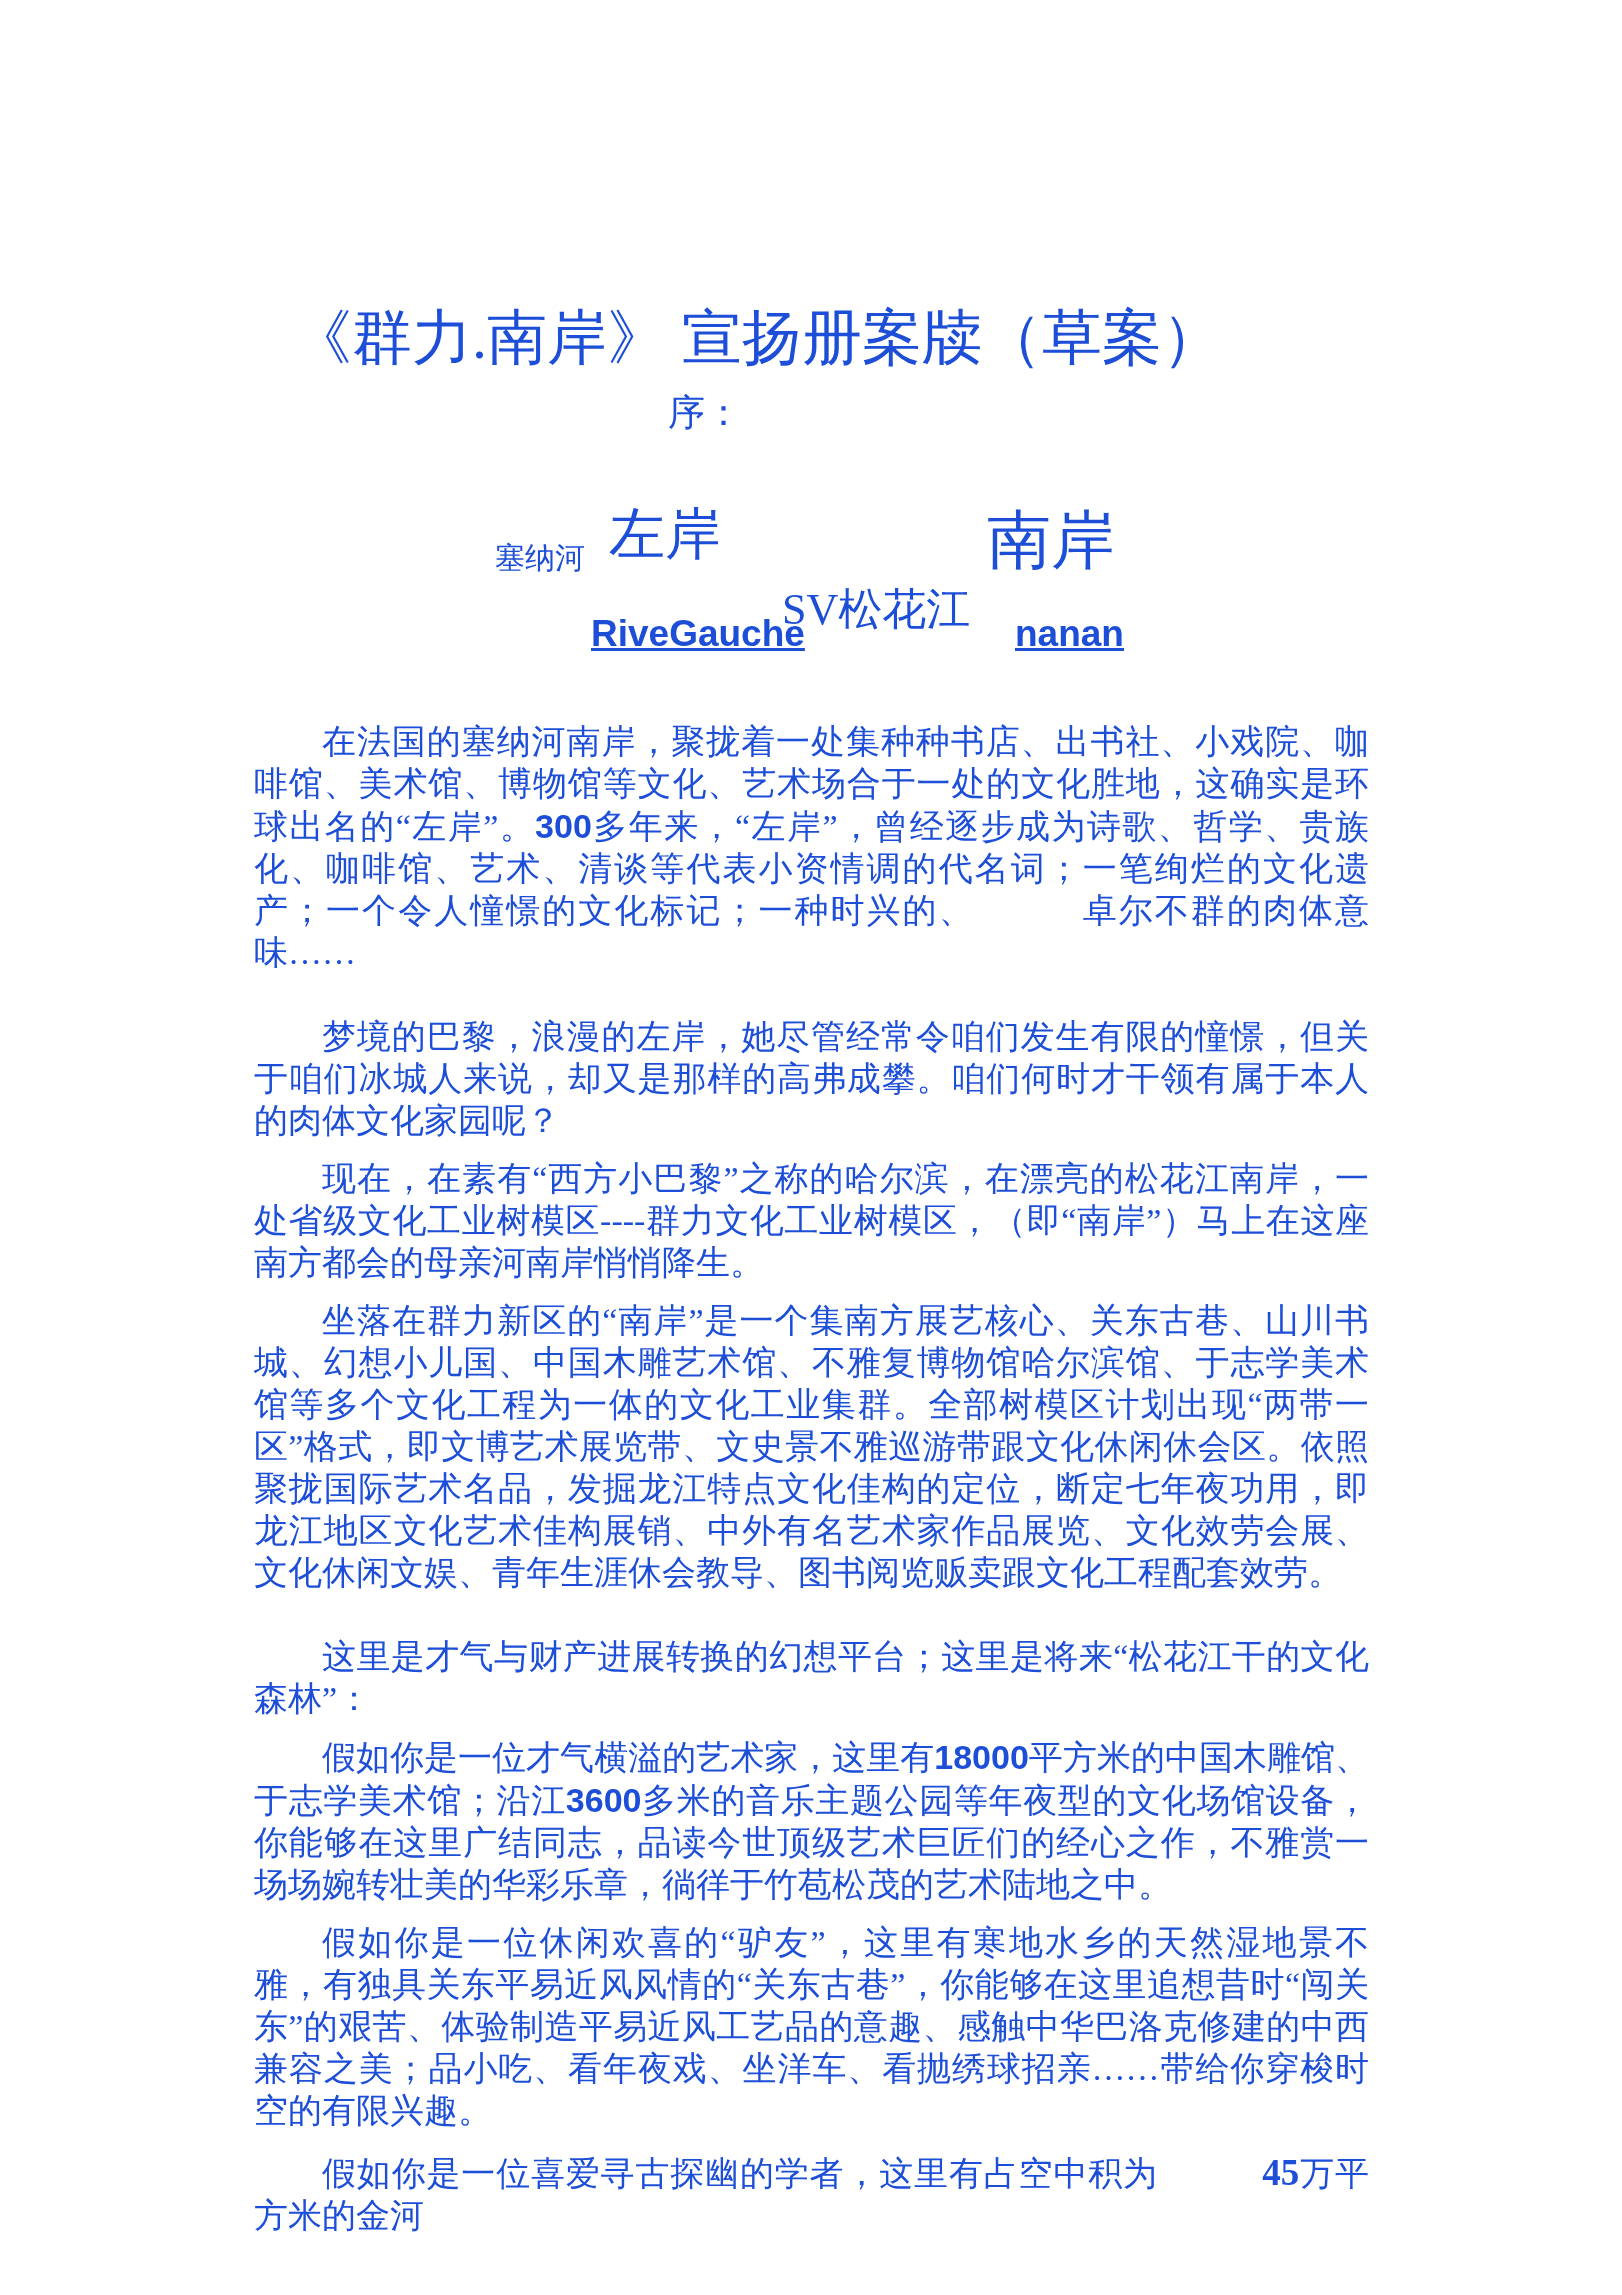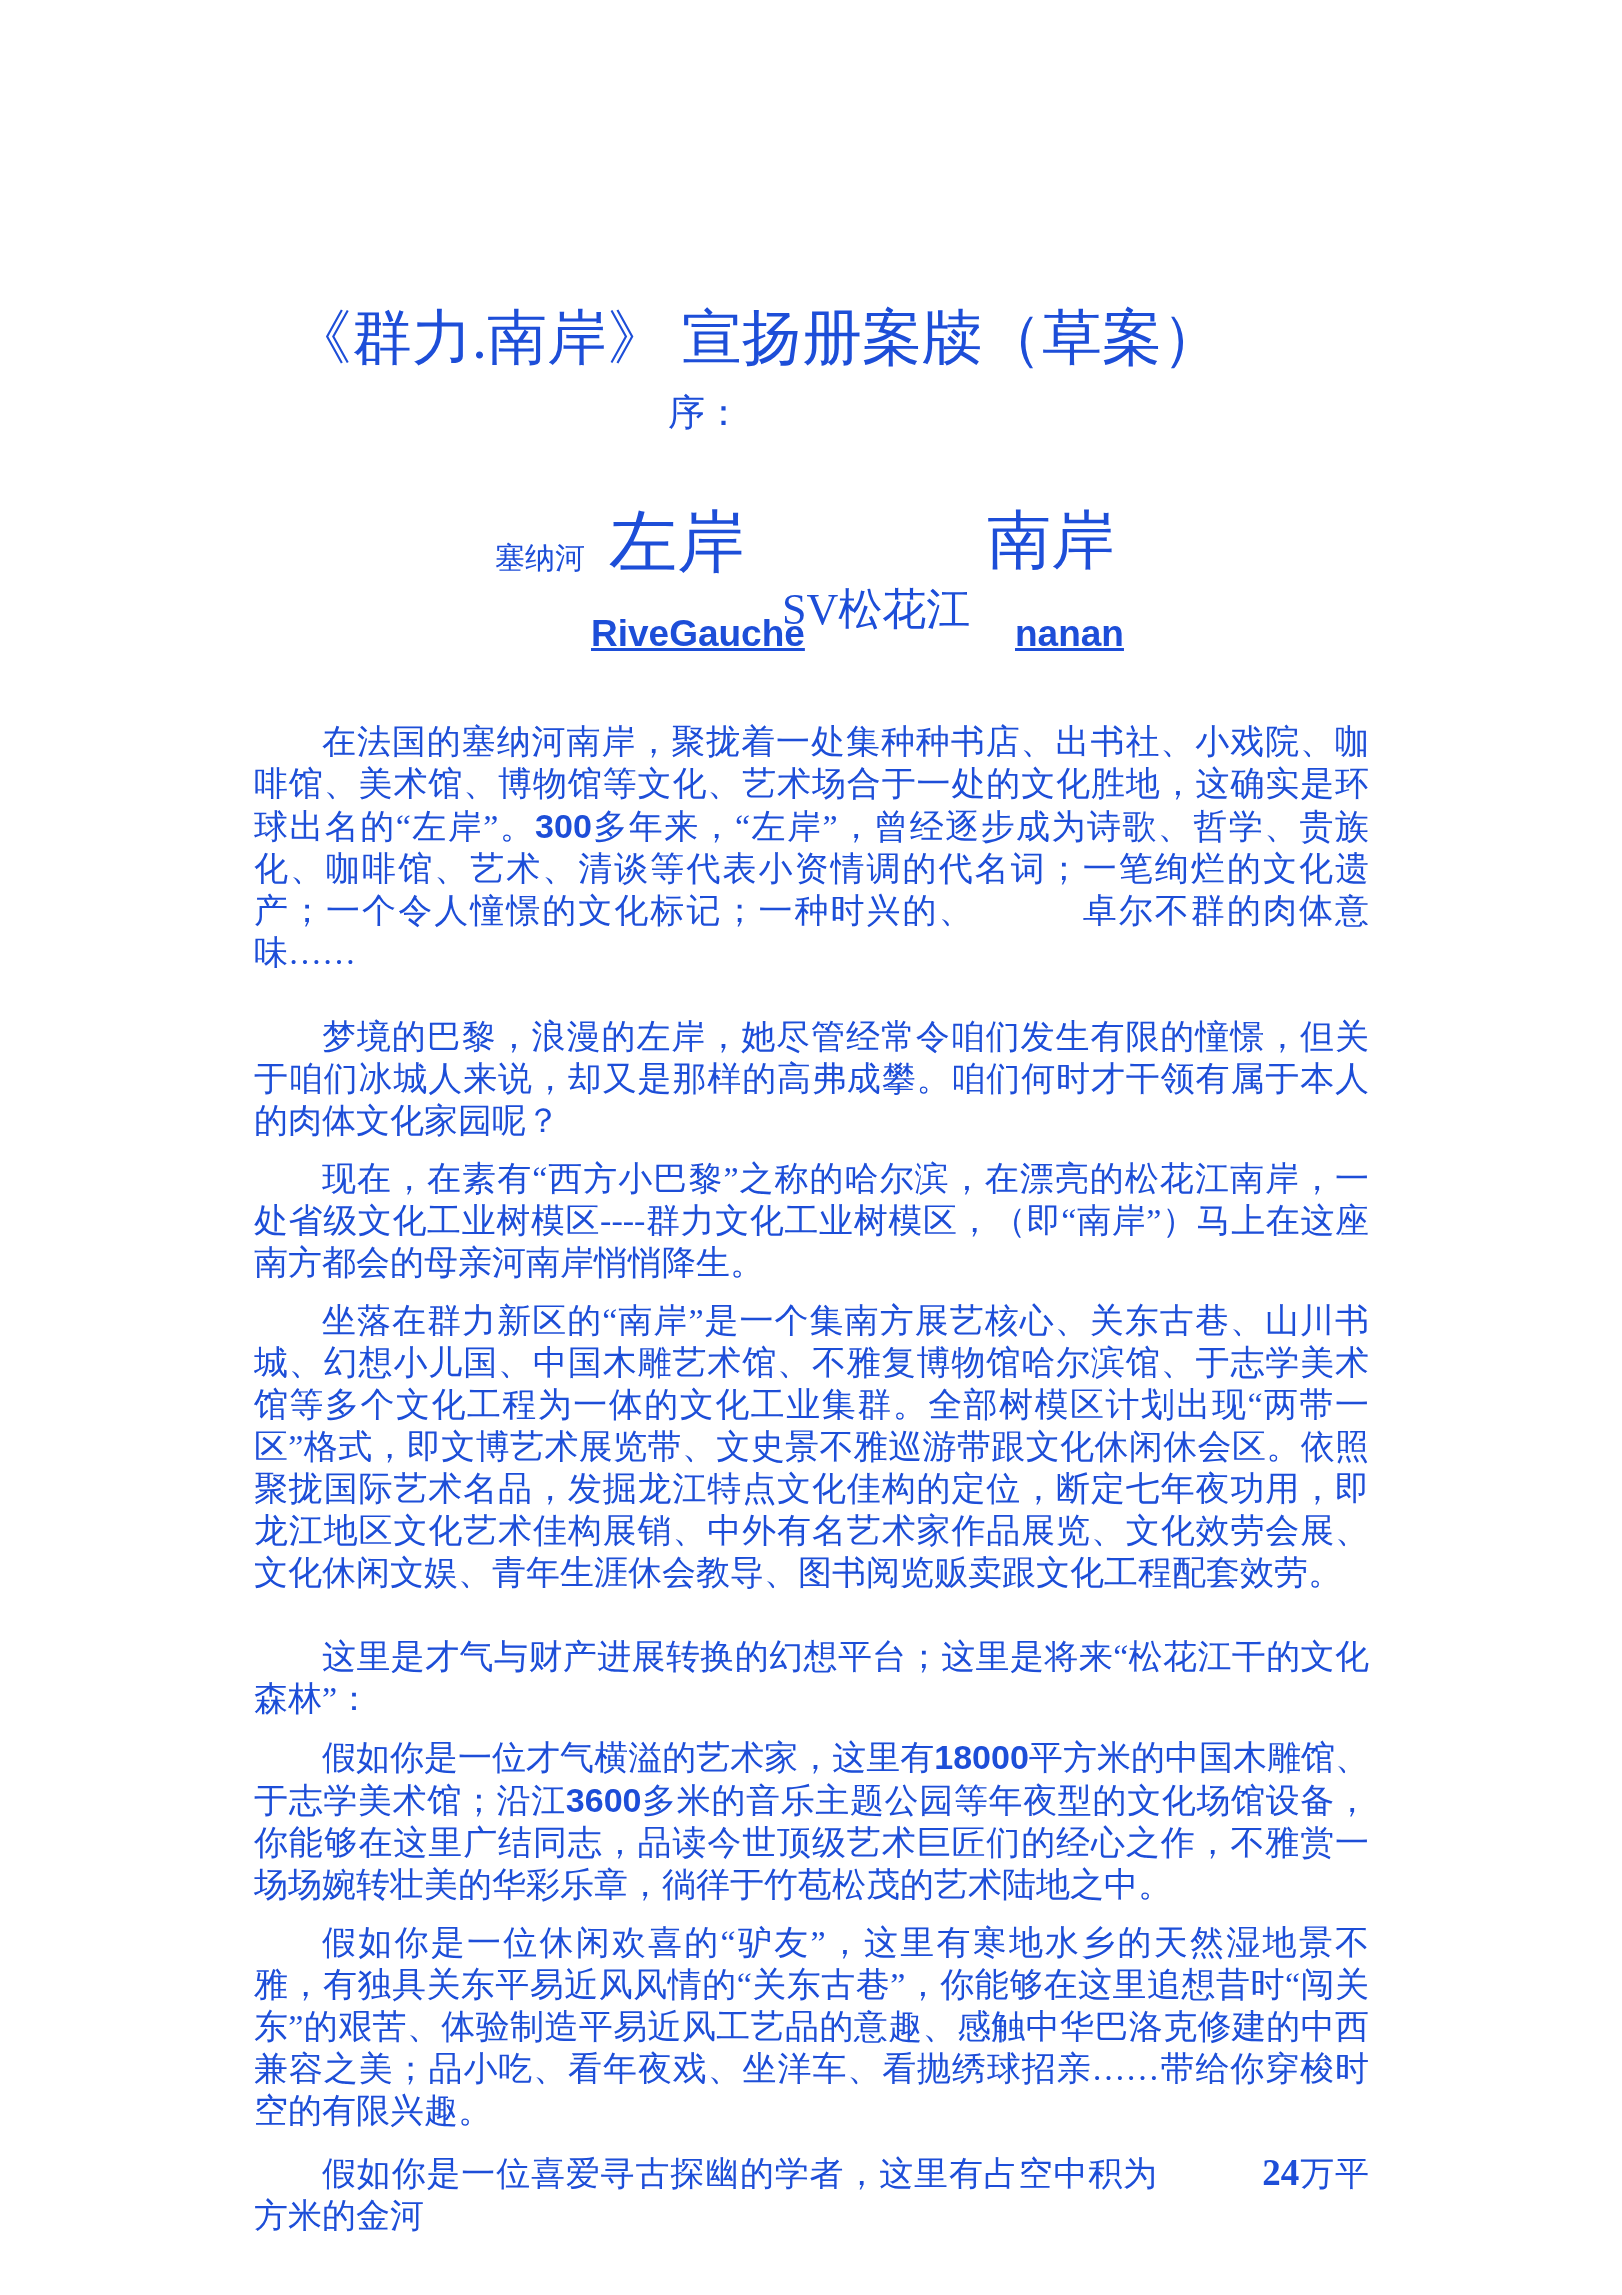--- a/index.html
+++ b/index.html
@@ -42,21 +42,21 @@
   .banner {
     position: absolute;
     left: 0;
     top: 0;
     width: 100%;
     height: 100%;
     margin-top: 25px;
   }
   .banner span { position: absolute; white-space: nowrap; }
   .b-seine    { left: 495px;  top: 513px; font-size: 30px; }
-  .b-left     { left: 609px;  top: 472px; font-size: 68px; }
+  .b-left     { left: 609px;  top: 472px; font-size: 56px; }
   .b-south    { left: 987px; top: 472px; font-size: 64px; }
   .b-vs       { left: 782px;  top: 555px; font-size: 44px; }
   .b-cap-left, .b-cap-right {
     top: 588px;
     font-size: 37px;
     font-weight: 700;
     font-family: "Liberation Sans", "DejaVu Sans", sans-serif;
     text-decoration: underline;
   }
   .b-cap-left  { left: 591px; }
@@ -105,17 +105,17 @@
   </div>
 
   <main class="body-text">
       <p class="para"><span>在法国的塞纳河南岸，聚拢着一处集种种书店、出书社、小戏院、咖啡馆、美术馆、博物馆等文化、艺术场合于一处的文化胜地，这确实是环球出名的“左岸”。</span><span class="seg-number-sans">300</span><span>多年来，“左岸”，曾经逐步成为诗歌、哲学、贵族化、咖啡馆、艺术、清谈等代表小资情调的代名词；一笔绚烂的文化遗产；一个令人憧憬的文化标记；一种时兴的、　　　卓尔不群的肉体意味……</span></p>
       <p class="para blank-before"><span>梦境的巴黎，浪漫的左岸，她尽管经常令咱们发生有限的憧憬，但关于咱们冰城人来说，却又是那样的高弗成攀。咱们何时才干领有属于本人的肉体文化家园呢？</span></p>
       <p class="para"><span>现在，在素有“西方小巴黎”之称的哈尔滨，在漂亮的松花江南岸，一处省级文化工业树模区----群力文化工业树模区，（即“南岸”）马上在这座南方都会的母亲河南岸悄悄降生。</span></p>
       <p class="para"><span>坐落在群力新区的“南岸”是一个集南方展艺核心、关东古巷、山川书城、幻想小儿国、中国木雕艺术馆、不雅复博物馆哈尔滨馆、于志学美术馆等多个文化工程为一体的文化工业集群。全部树模区计划出现“两带一区”格式，即文博艺术展览带、文史景不雅巡游带跟文化休闲休会区。依照聚拢国际艺术名品，发掘龙江特点文化佳构的定位，断定七年夜功用，即龙江地区文化艺术佳构展销、中外有名艺术家作品展览、文化效劳会展、文化休闲文娱、青年生涯休会教导、图书阅览贩卖跟文化工程配套效劳。</span></p>
       <p class="para blank-before"><span>这里是才气与财产进展转换的幻想平台；这里是将来“松花江干的文化森林”：</span></p>
       <p class="para"><span>假如你是一位才气横溢的艺术家，这里有</span><span class="seg-number-sans">18000</span><span>平方米的中国木雕馆、于志学美术馆；沿江</span><span class="seg-number-sans">3600</span><span>多米的音乐主题公园等年夜型的文化场馆设备，你能够在这里广结同志，品读今世顶级艺术巨匠们的经心之作，不雅赏一场场婉转壮美的华彩乐章，徜徉于竹苞松茂的艺术陆地之中。</span></p>
       <p class="para"><span>假如你是一位休闲欢喜的“驴友”，这里有寒地水乡的天然湿地景不雅，有独具关东平易近风风情的“关东古巷”，你能够在这里追想昔时“闯关东”的艰苦、体验制造平易近风工艺品的意趣、感触中华巴洛克修建的中西兼容之美；品小吃、看年夜戏、坐洋车、看抛绣球招亲……带给你穿梭时空的有限兴趣。</span></p>
-      <p class="para small-before"><span>假如你是一位喜爱寻古探幽的学者，这里有占空中积为　　　</span><span class="seg-number-serif">24</span><span>万平方米的金河</span></p>
+      <p class="para small-before"><span>假如你是一位喜爱寻古探幽的学者，这里有占空中积为　　　</span><span class="seg-number-serif">45</span><span>万平方米的金河</span></p>
     </main>
 
 </div>
 
 
 </body></html>

